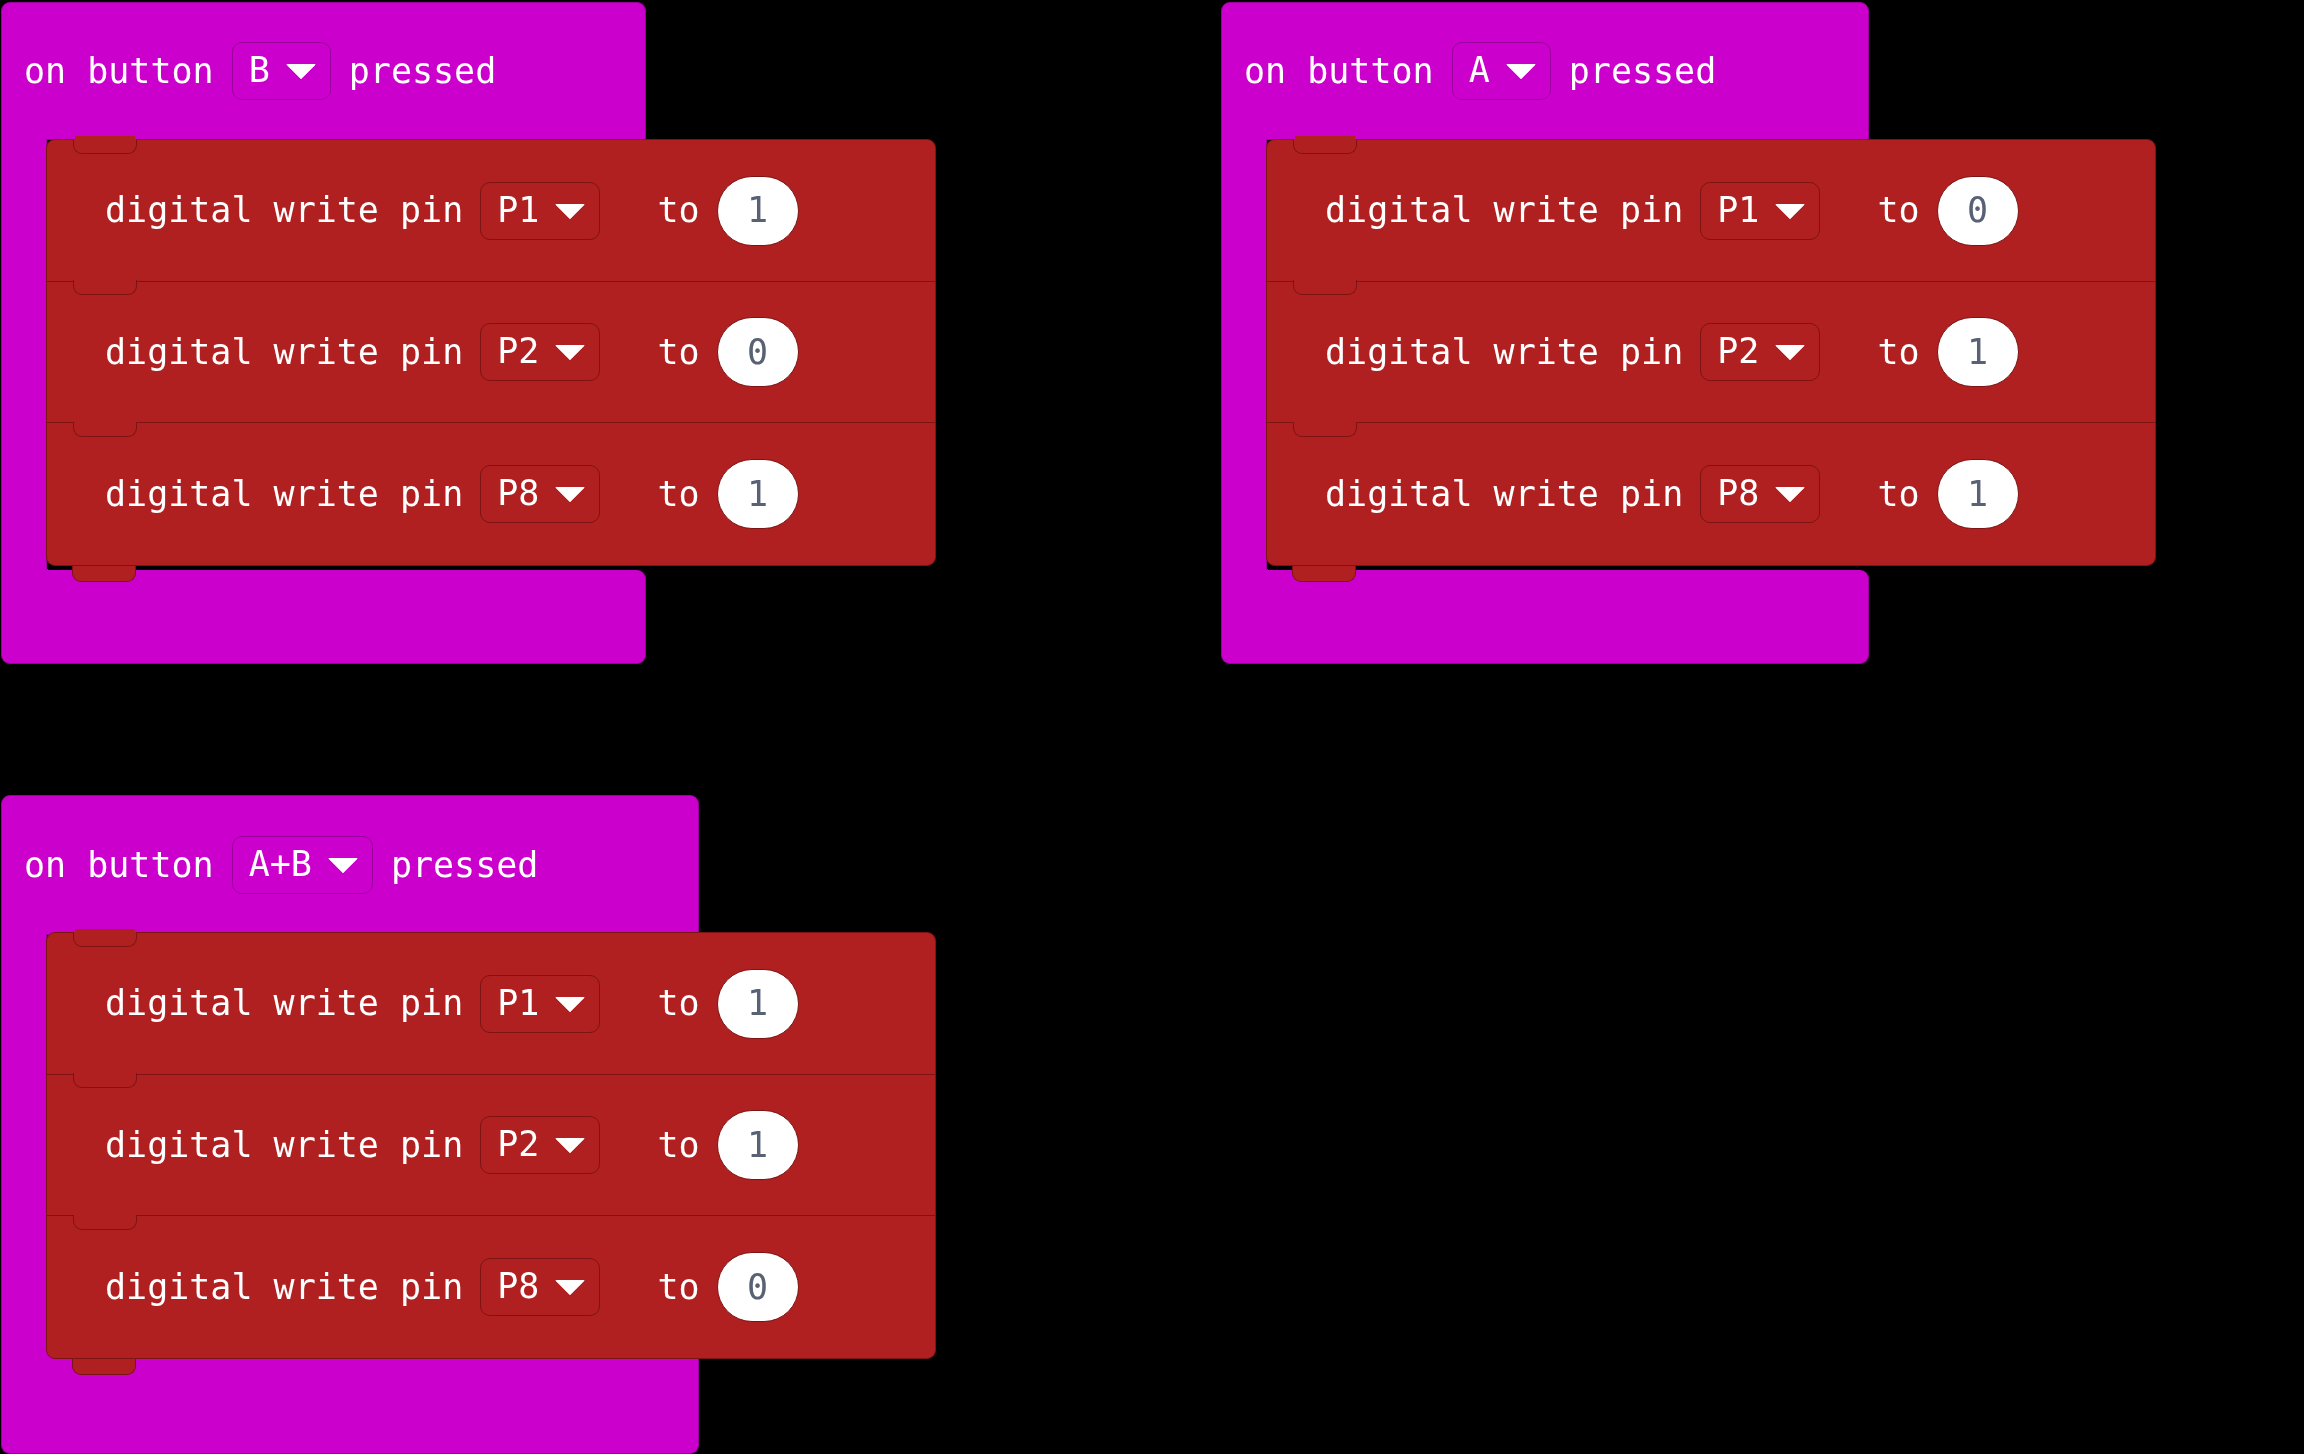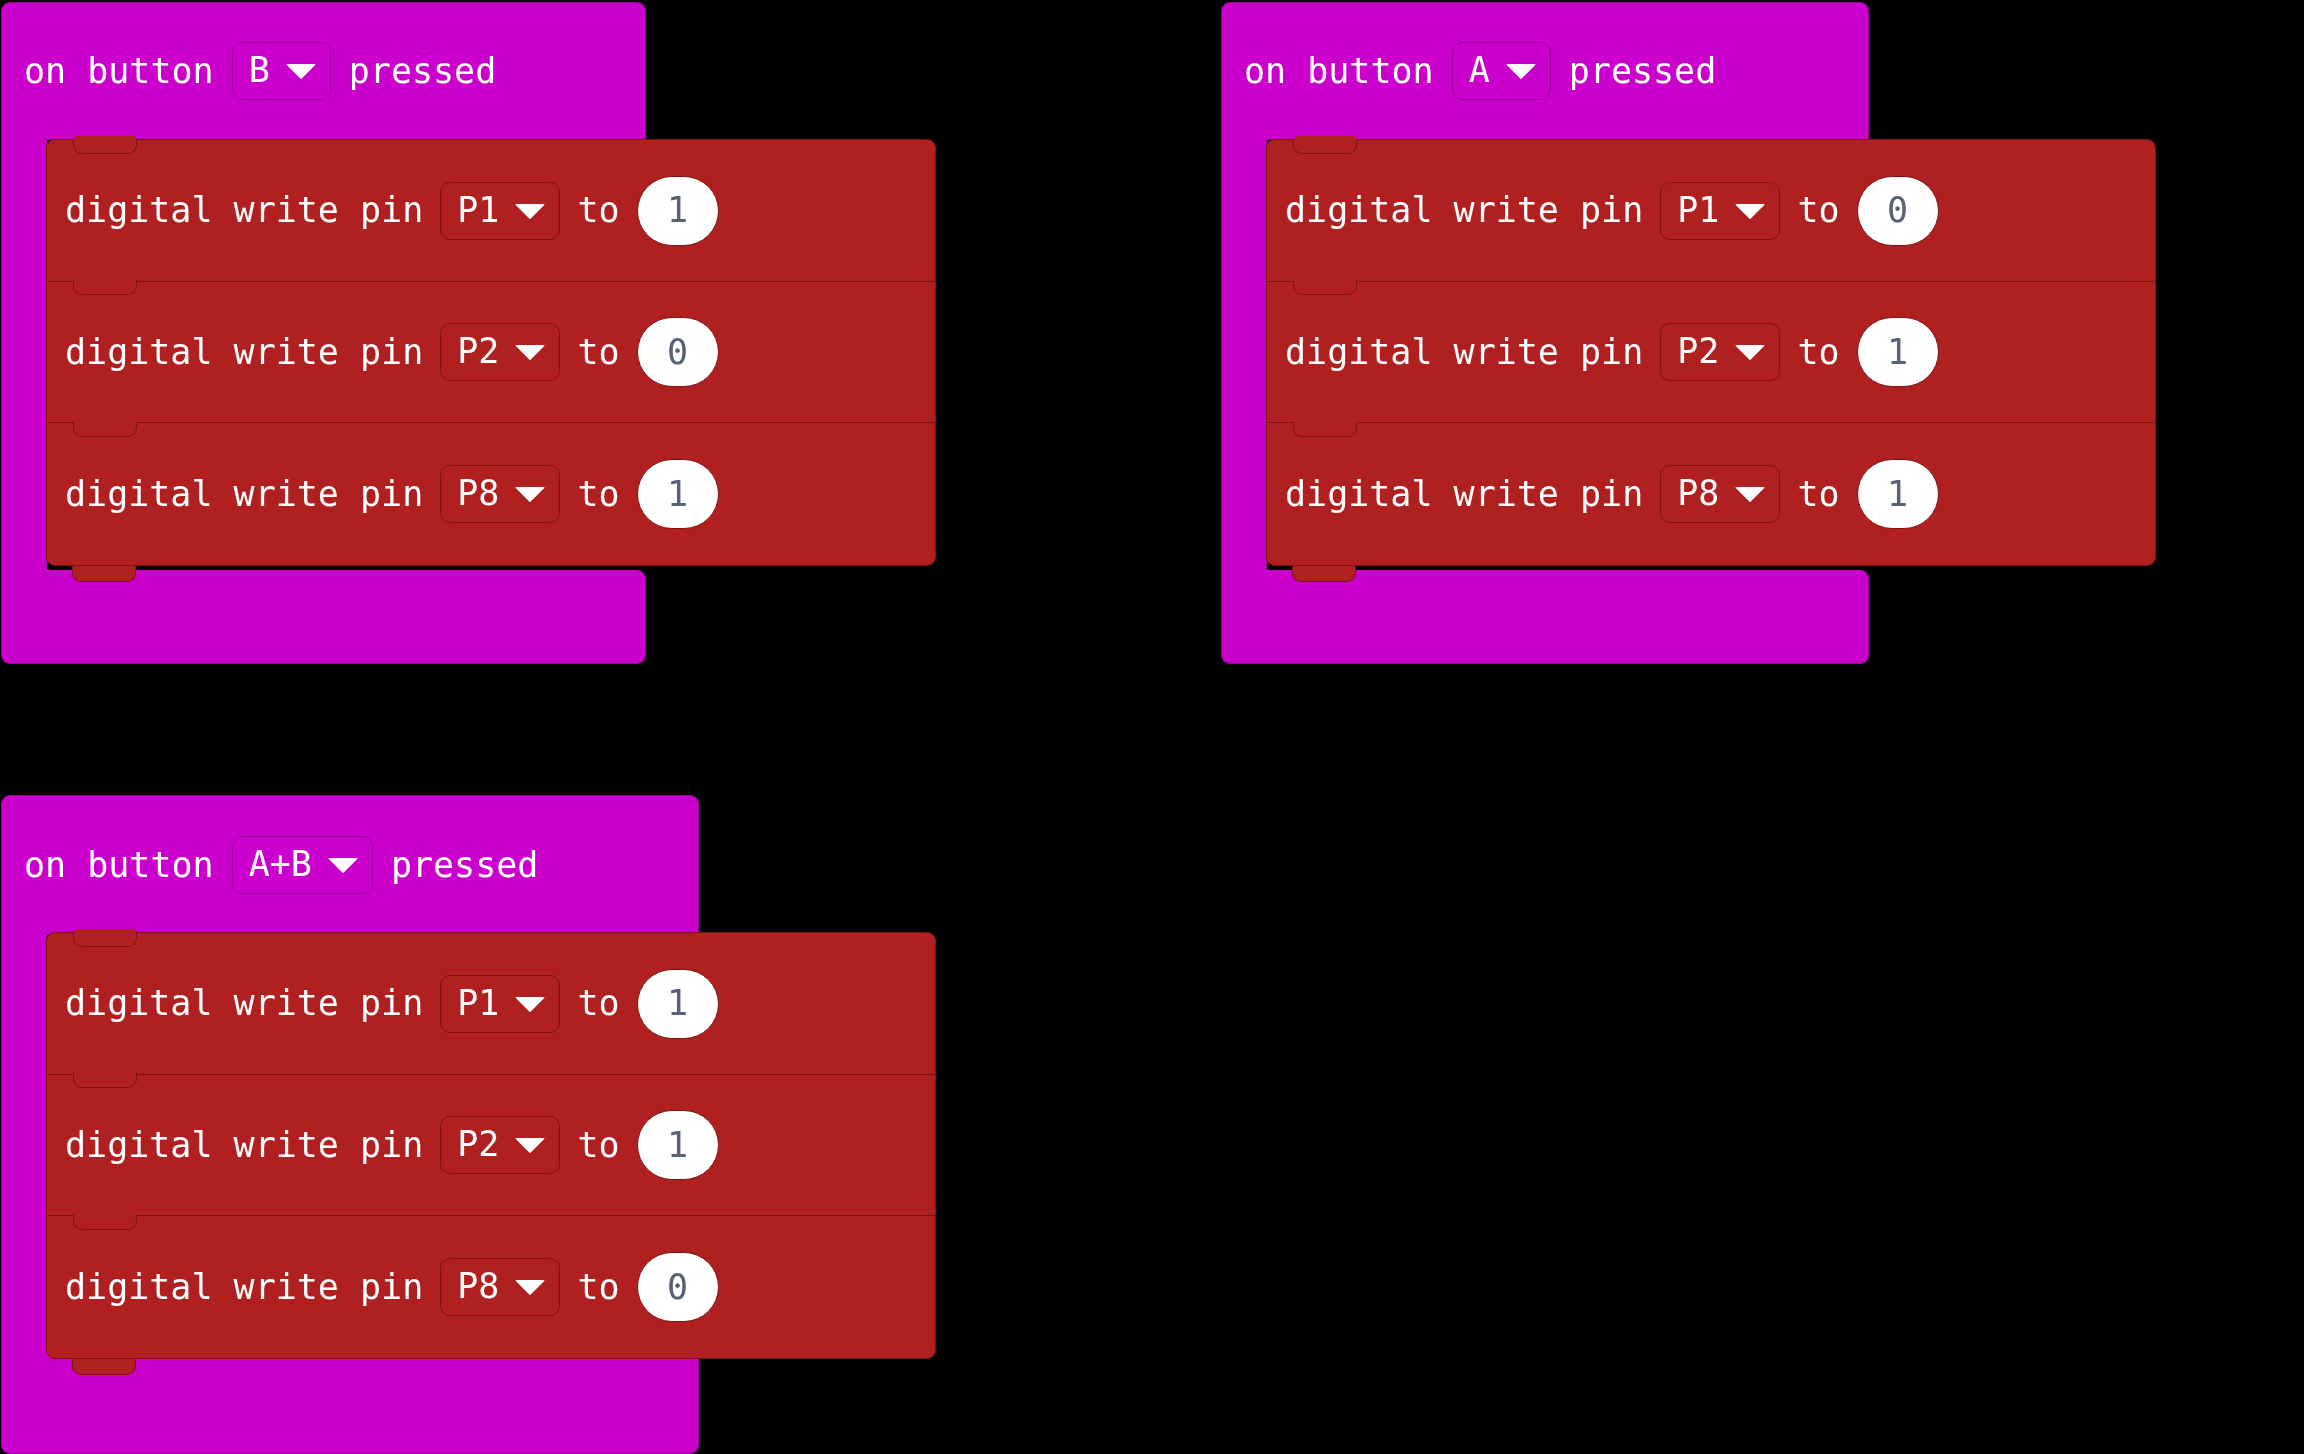--- a/index.html
+++ b/index.html
@@ -100,21 +100,21 @@
     border:1.5px solid var(--reddark);
     border-top:none;
     border-radius:0 0 9px 9px;
     box-sizing:border-box;
   }
   .notch::after{
     content:"";position:absolute;left:1px;right:1px;top:-3px;height:4px;background:var(--red);
   }
   .stmt.first .notch{border-color:var(--reddark);}
 
-  .stmt-text{display:inline-block;line-height:1;}
+  .stmt-text{display:inline-block;line-height:1;margin-left:40px;}
 
   .num-field{
     display:inline-flex;align-items:center;justify-content:center;
     background:#ffffff;
     border:1.5px solid var(--reddark);
     border-radius:999px;
     min-width:82px;height:70px;
     box-sizing:border-box;
     color:#596175;
     font-size:35px;

